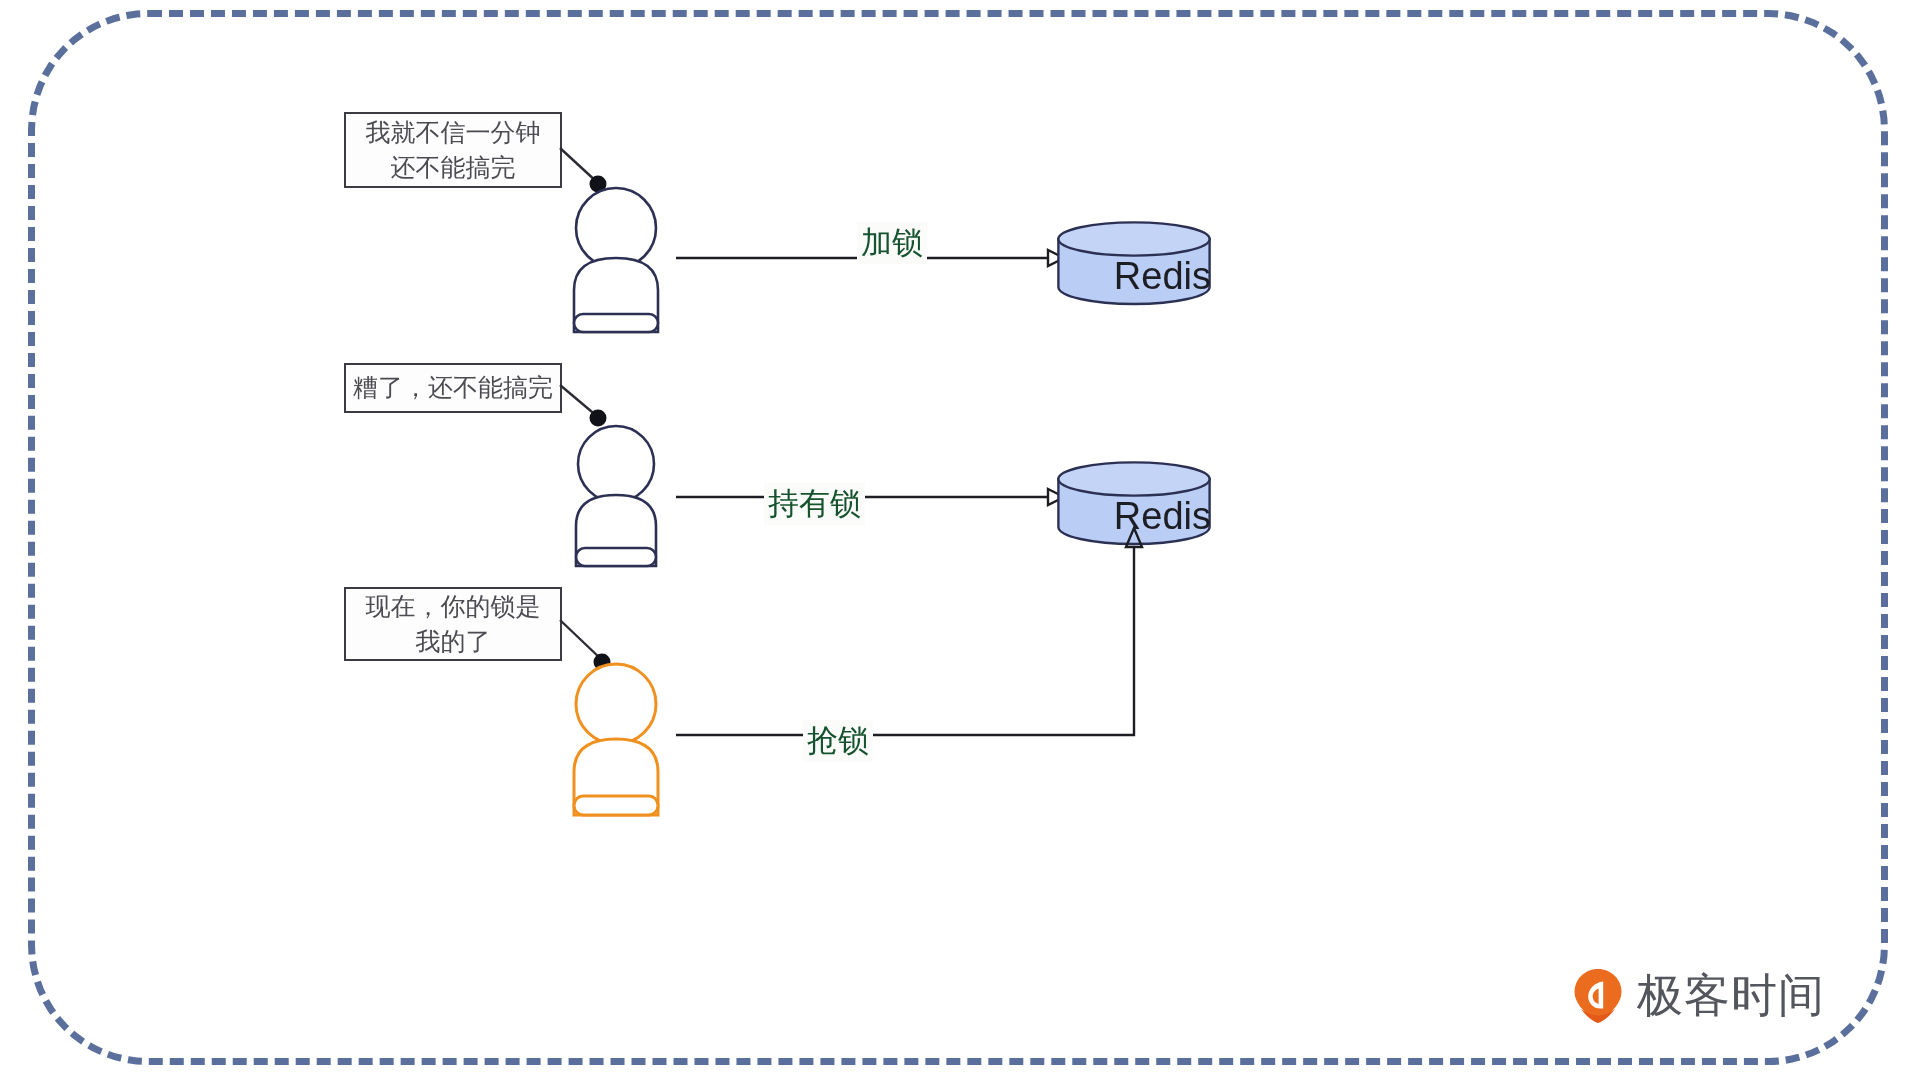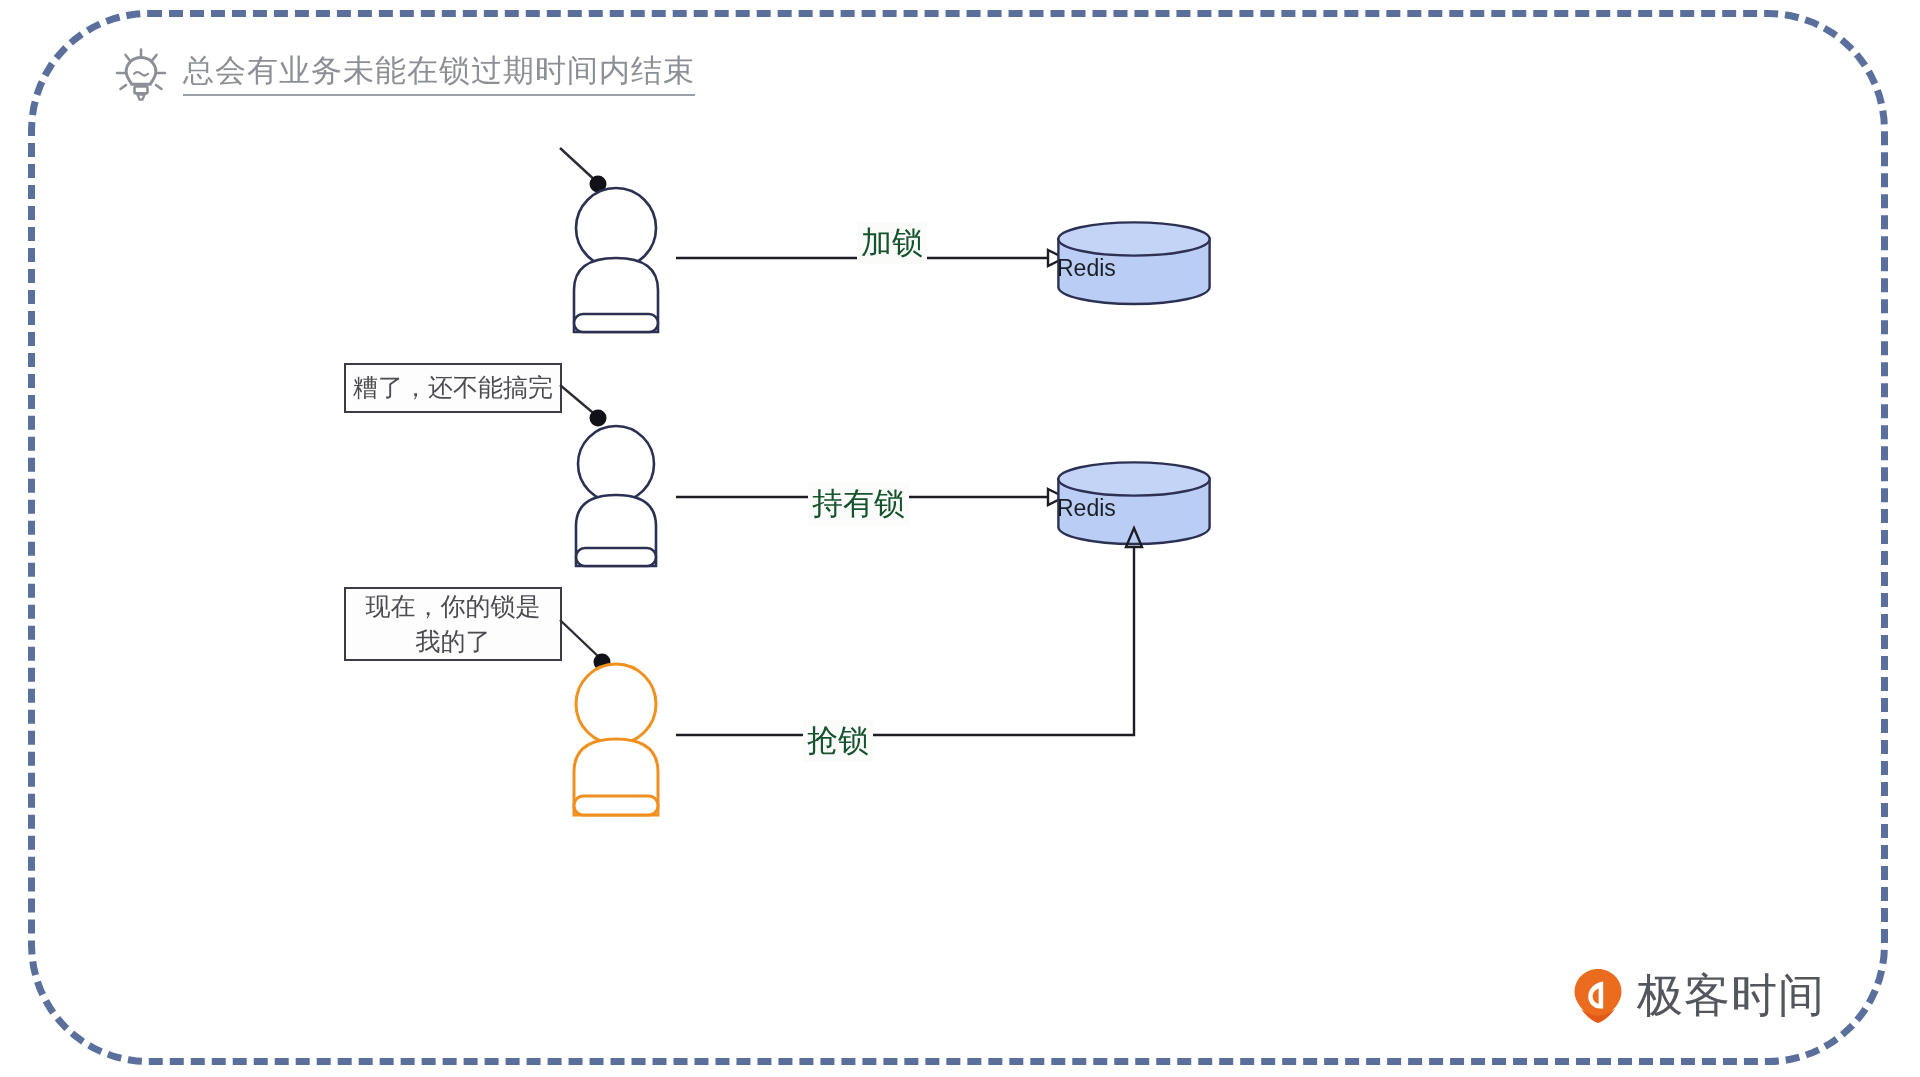--- a/index.html
+++ b/index.html
@@ -69,22 +69,22 @@
   
   .person { position:absolute; }
   .person svg { display:block; overflow:visible; }
 
   
   .redis { position:absolute; }
   .redis svg { display:block; overflow:visible; }
   .redis .rlabel {
     position:absolute;
     left:0; width:100%;
-    text-align:left;
-    font-size:23px;
+    text-align:right;
+    font-size:38px;
     color:#1d1d24;
   }
 
   
   .flow { position:absolute; overflow:visible; }
   .flow path, .flow line { stroke:#1d1d24; stroke-width:2.4; fill:none; }
 
   .edgelabel {
     position:absolute;
     background:#fbfbfa;
@@ -104,41 +104,25 @@
   .logo-mark { width:52px; height:56px; display:block; }
   .logo-text { font-size:46px; color:#53565c; letter-spacing:1px; white-space:nowrap; }
 </style>
 </head>
 <body>
 
 <div id="stage">
 
   <div class="frame"></div>
 
-  <div class="title-row">
-    <span>
-      <svg class="bulb" viewBox="0 0 52 54">
-        <g stroke="#8c9096" stroke-width="2.6" stroke-linecap="round" fill="none">
-          <line x1="26" y1="1.5" x2="26" y2="8"></line>
-          <line x1="10.5" y1="7" x2="14.5" y2="12"></line>
-          <line x1="41.5" y1="7" x2="37.5" y2="12"></line>
-          <line x1="2" y1="25" x2="9" y2="25"></line>
-          <line x1="50" y1="25" x2="43" y2="25"></line>
-          <line x1="5.5" y1="41" x2="11" y2="37"></line>
-          <line x1="46.5" y1="41" x2="41" y2="37"></line>
-        </g>
-        <path d="M26 9.5 C17.2 9.5 11.2 16 11.2 23.6 C11.2 29.6 15 32.6 16.8 36.3 L35.2 36.3 C37 32.6 40.8 29.6 40.8 23.6 C40.8 16 34.8 9.5 26 9.5 Z" fill="none" stroke="#8c9096" stroke-width="3"></path>
-        <path d="M19 25.8 q3.4 -3.4 7 0 q3.4 3.4 7 0" fill="none" stroke="#8c9096" stroke-width="2.2" stroke-linecap="round"></path>
-        <rect x="19.5" y="38.4" width="13" height="7" rx="1.6" fill="none" stroke="#8c9096" stroke-width="2.6"></rect>
-        <path d="M22.5 46.6 L29.5 46.6 L27.4 51.6 L24.6 51.6 Z" fill="none" stroke="#8c9096" stroke-width="2.4"></path>
-      </svg>
-    </span>
-    <div class="title-text">总会有业务未能在锁过期时间内结束</div>
-  </div>
-
+
+  <div class="speech" style="left:344px; top:112px; width:218px; height:76px;">
+    <span>我就不信一分钟</span>
+    <span>还不能搞完</span>
+  </div>
 
   <svg class="leader" style="left:560px; top:148px; width:60px; height:50px;" viewBox="0 0 60 50">
     <line x1="0" y1="0" x2="38" y2="35"></line>
     <circle cx="38" cy="36" r="8.5"></circle>
   </svg>
 
   <div class="person" style="left:552px; top:186px;">
     <svg width="128" height="148" viewBox="0 0 128 148">
       <circle cx="64" cy="42" r="40" fill="#ffffff" stroke="#2c3154" stroke-width="2.6"></circle>
       <path d="M22 146 L22 104 q0 -32 42 -32 q42 0 42 32 L106 146 Z" fill="#ffffff" stroke="#2c3154" stroke-width="2.6"></path>
@@ -176,21 +160,21 @@
       <path d="M24 142 L24 102 q0 -31 40 -31 q40 0 40 31 L104 142 Z" fill="#ffffff" stroke="#2c3154" stroke-width="2.6"></path>
       <rect x="24" y="124" width="80" height="18" rx="9" fill="#ffffff" stroke="#2c3154" stroke-width="2.6"></rect>
     </svg>
   </div>
 
   <svg class="flow" style="left:676px; top:485px; width:390px; height:24px;" viewBox="0 0 390 24">
     <line x1="0" y1="12" x2="372" y2="12"></line>
     <path d="M372 4 L388 12 L372 20 Z" fill="#1d1d24" stroke="#1d1d24"></path>
   </svg>
 
-  <div class="edgelabel" style="left:808px; top:483px;">持有锁</div>
+  <div class="edgelabel" style="left:764px; top:483px;">持有锁</div>
 
   <div class="redis" style="left:1057px; top:461px;">
     <svg width="154" height="84" viewBox="0 0 154 84">
       <path d="M1.4 18 L1.4 66 a75.6 17 0 0 0 151.2 0 L152.6 18 Z" fill="#b9cdf5" stroke="#2c3154" stroke-width="2.4"></path>
       <ellipse cx="77" cy="18" rx="75.6" ry="16.6" fill="#c3d4f7" stroke="#2c3154" stroke-width="2.4"></ellipse>
     </svg>
     <div class="rlabel" style="top:34px;">Redis</div>
   </div>
 
   <div class="speech" style="left:344px; top:587px; width:218px; height:74px;">

